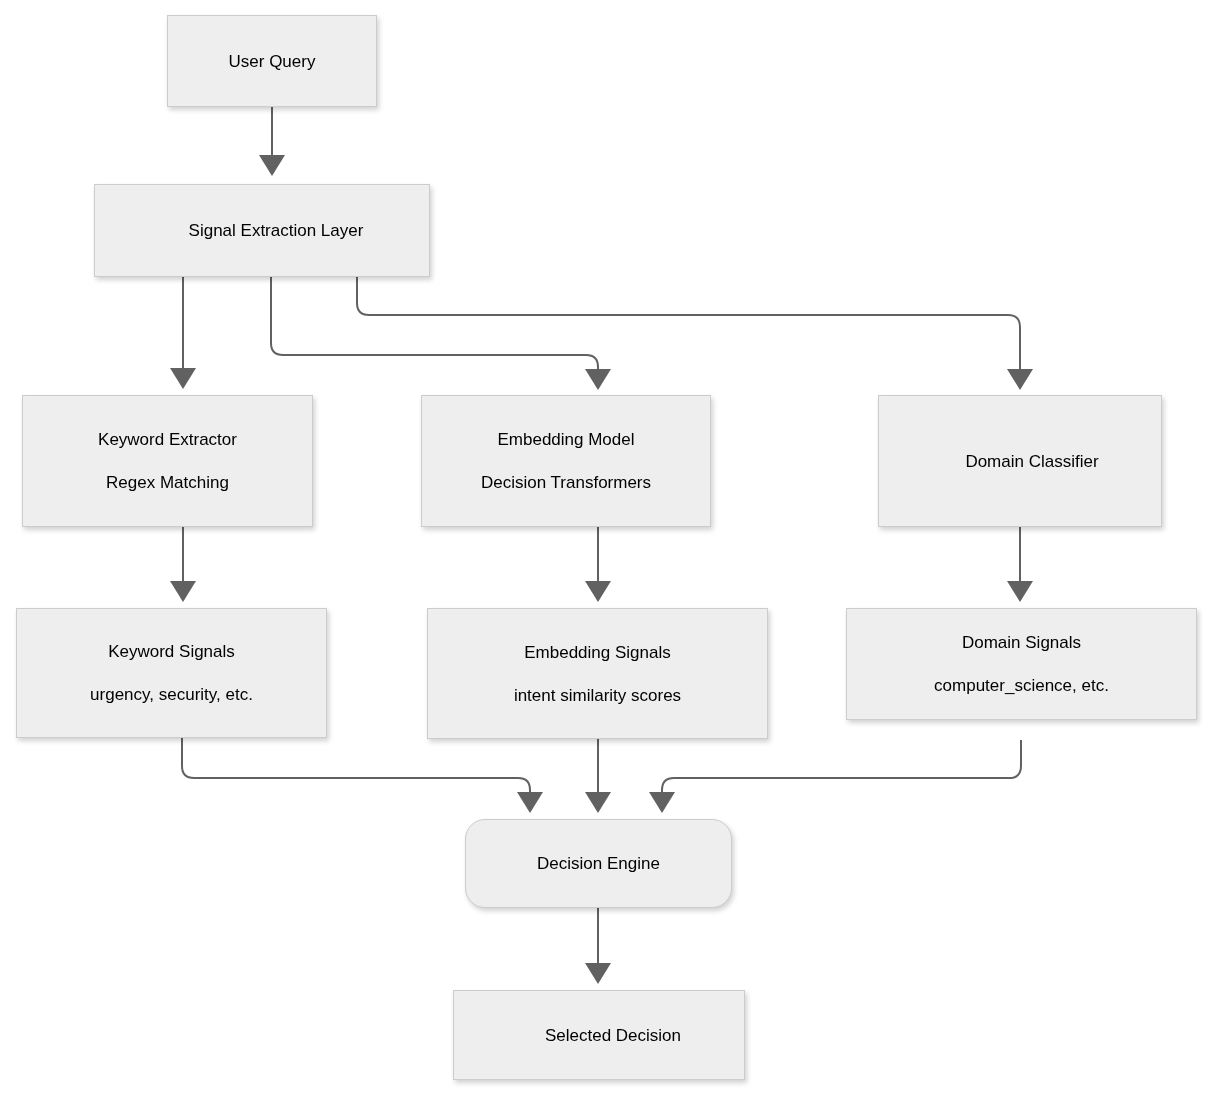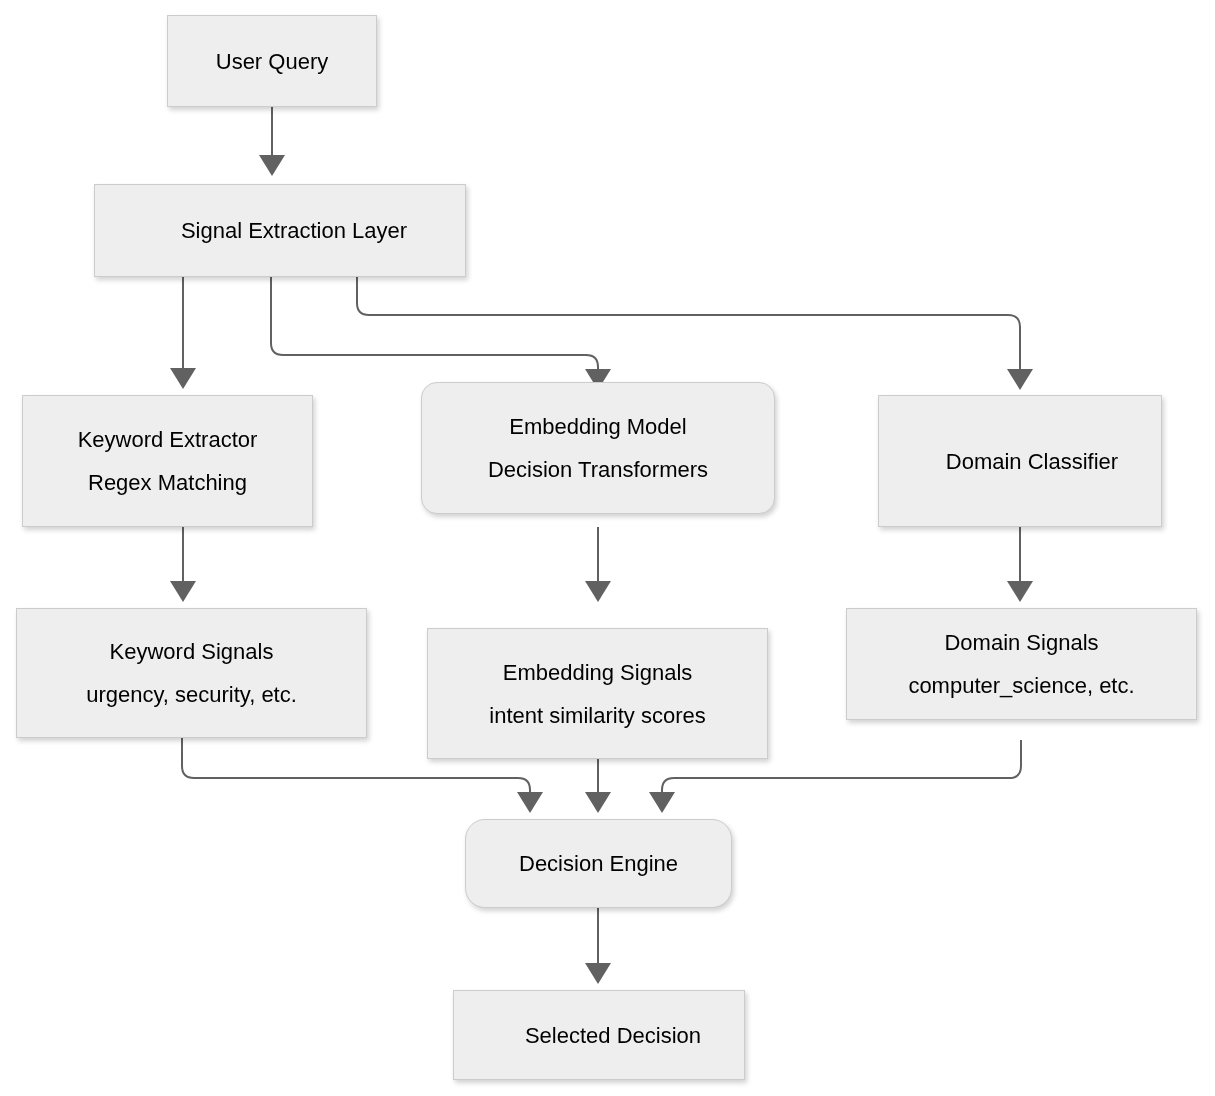--- a/index.html
+++ b/index.html
@@ -38,31 +38,31 @@
     position: absolute;
     background: var(--node-fill);
     border: 1px solid var(--node-border);
     box-shadow: 2px 3px 5px rgba(0,0,0,0.18);
     display: flex;
     flex-direction: column;
     align-items: center;
     justify-content: center;
     text-align: center;
     color: var(--text-color);
-    font-size: 22px;
+    font-size: 17px;
     line-height: 43px;
   }
   
   .n-user-query        { left:167px; top:15px;  width:210px; height:92px; }
-  .n-signal-extraction { left:94px;  top:184px; width:372px; height:93px;padding-left:28px; }
+  .n-signal-extraction { left:94px;  top:184px; width:336px; height:93px;padding-left:28px; }
   .n-keyword-extractor { left:22px;  top:395px; width:291px; height:132px; }
-  .n-embedding-model   { left:421px; top:382px; width:354px; height:132px;border-radius:16px; }
+  .n-embedding-model   { left:421px; top:395px; width:290px; height:132px; }
   .n-domain-classifier { left:878px; top:395px; width:284px; height:132px;padding-left:24px; }
-  .n-keyword-signals   { left:16px;  top:608px; width:351px; height:130px; }
-  .n-embedding-signals { left:427px; top:608px; width:341px; height:131px;margin-top:20px; }
+  .n-keyword-signals   { left:16px;  top:608px; width:311px; height:130px; }
+  .n-embedding-signals { left:427px; top:608px; width:341px; height:131px; }
   .n-domain-signals    { left:846px; top:608px; width:351px; height:112px; }
   .n-decision-engine   { left:465px; top:819px; width:267px; height:89px;border-radius:20px; }
   .n-selected-decision { left:453px; top:990px; width:292px; height:90px;padding-left:28px; }
 </style>
 </head>
 <body>
 
 <div class="canvas">
 
   <svg class="edges" viewBox="0 0 1215 1096" xmlns="http://www.w3.org/2000/svg">

